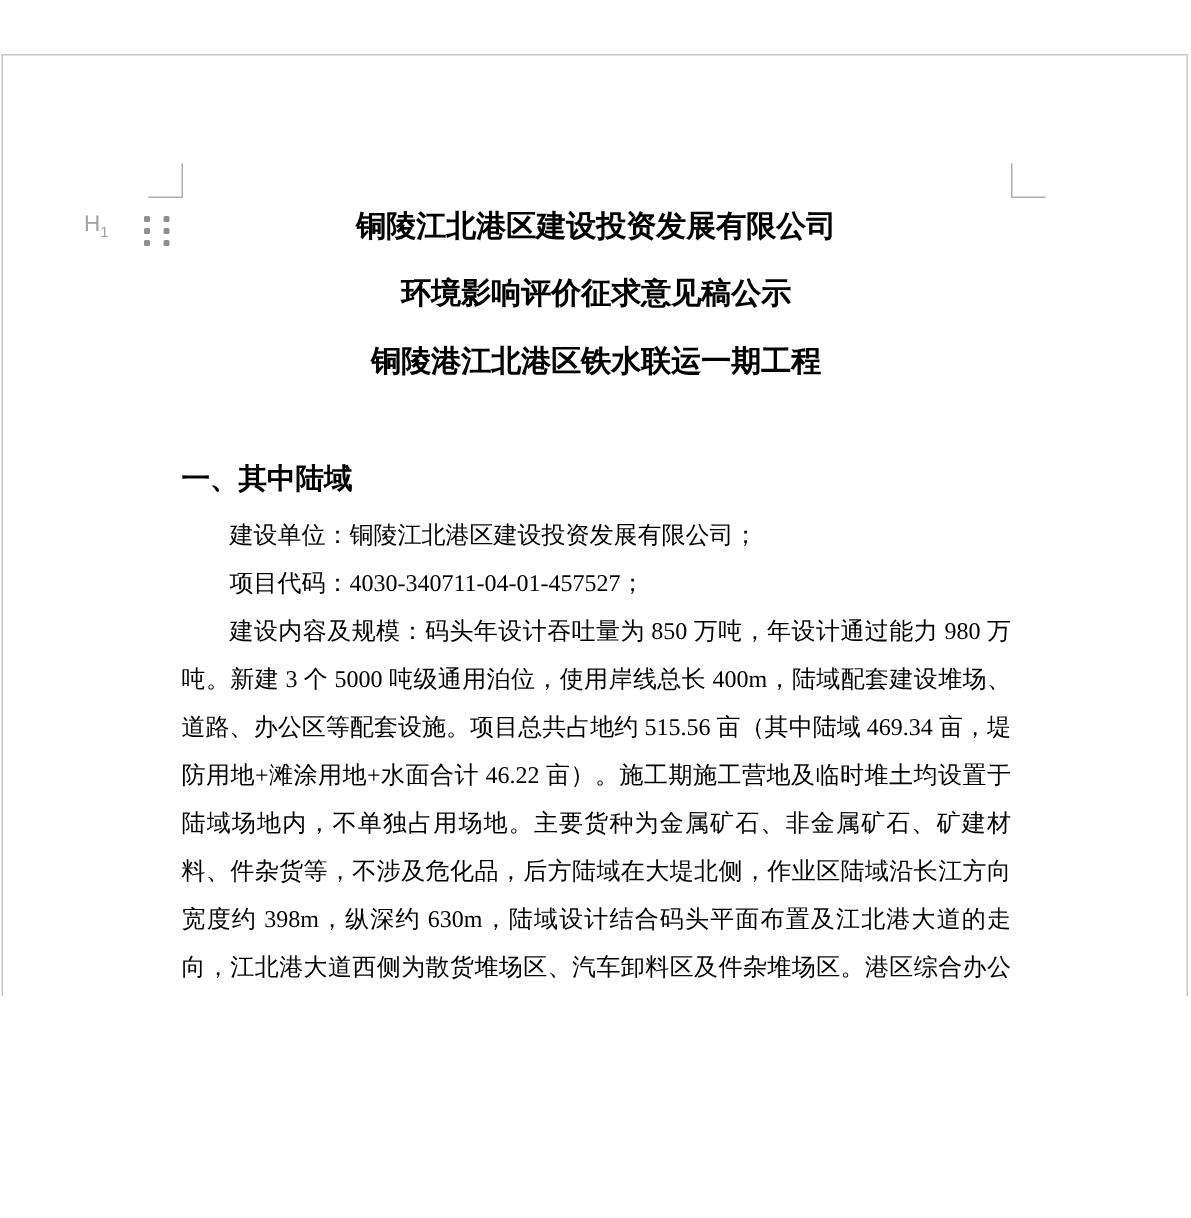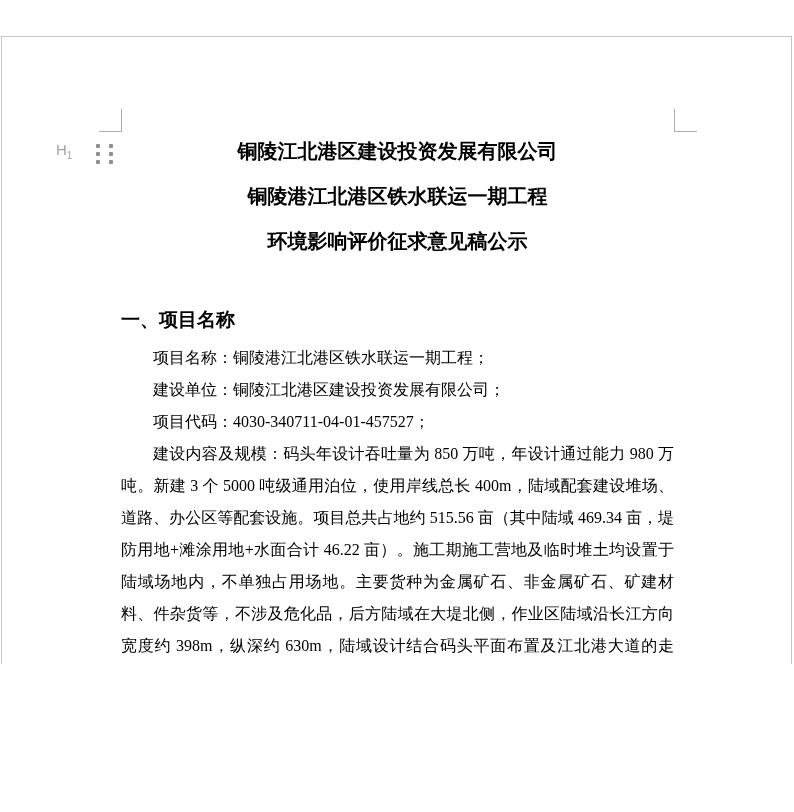--- a/index.html
+++ b/index.html
@@ -70,27 +70,26 @@
     <i></i>
       <i></i>
     <i></i>
       <i></i>
     <i></i>
       <i></i>
   </div>
 
   <div class="titles">
     <div>铜陵江北港区建设投资发展有限公司</div>
+    <div>环境影响评价征求意见稿公示</div>
     <div>铜陵港江北港区铁水联运一期工程</div>
-    <div>环境影响评价征求意见稿公示</div>
   </div>
 
-  <div class="section-heading">一、项目名称</div>
+  <div class="section-heading">一、其中陆域</div>
 
   <div class="body-text">
-    <p>项目名称：铜陵港江北港区铁水联运一期工程；</p>
     <p>建设单位：铜陵江北港区建设投资发展有限公司；</p>
     <p>项目代码：4030-340711-04-01-457527；</p>
     <p>建设内容及规模：码头年设计吞吐量为 850 万吨，年设计通过能力 980 万吨。新建 3 个 5000 吨级通用泊位，使用岸线总长 400m，陆域配套建设堆场、道路、办公区等配套设施。项目总共占地约 515.56 亩（其中陆域 469.34 亩，堤防用地+滩涂用地+水面合计 46.22 亩）。施工期施工营地及临时堆土均设置于陆域场地内，不单独占用场地。主要货种为金属矿石、非金属矿石、矿建材料、件杂货等，不涉及危化品，后方陆域在大堤北侧，作业区陆域沿长江方向宽度约 398m，纵深约 630m，陆域设计结合码头平面布置及江北港大道的走向，江北港大道西侧为散货堆场区、汽车卸料区及件杂堆场区。港区综合办公楼、宿舍楼及食堂等生活办公配套位于港区外东北侧。</p>
     <p>工程投资：总投资 158300 万元。</p>
   </div>
 
 </div>
 
 </body></html>

